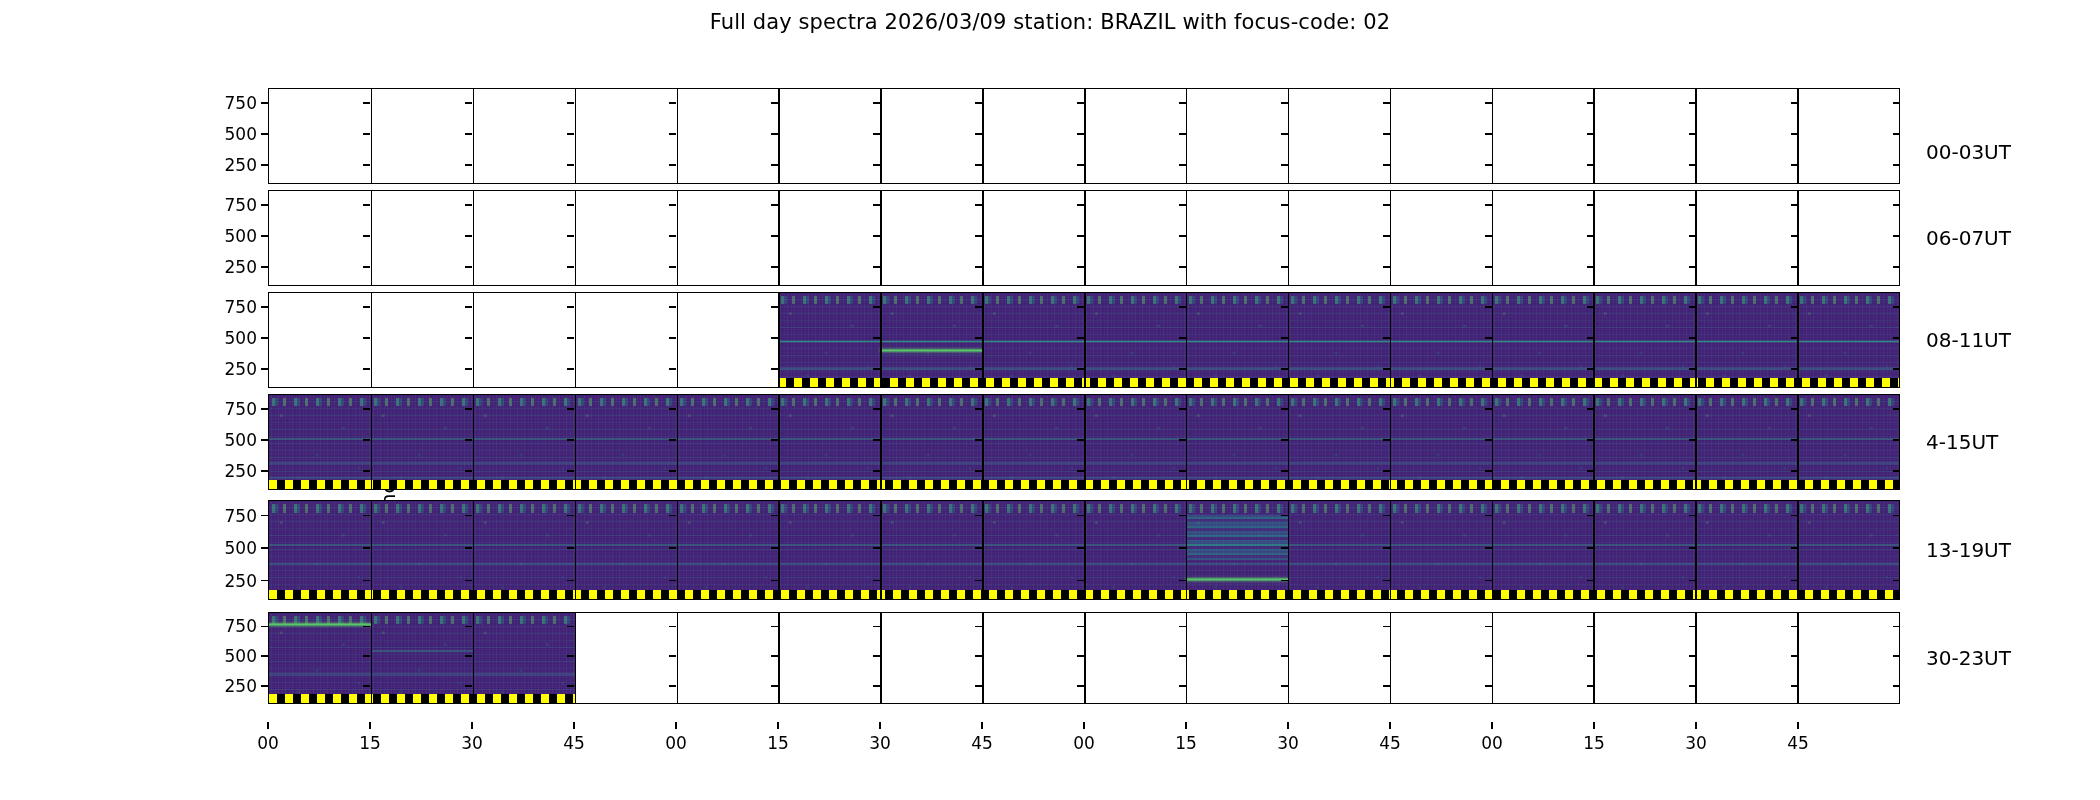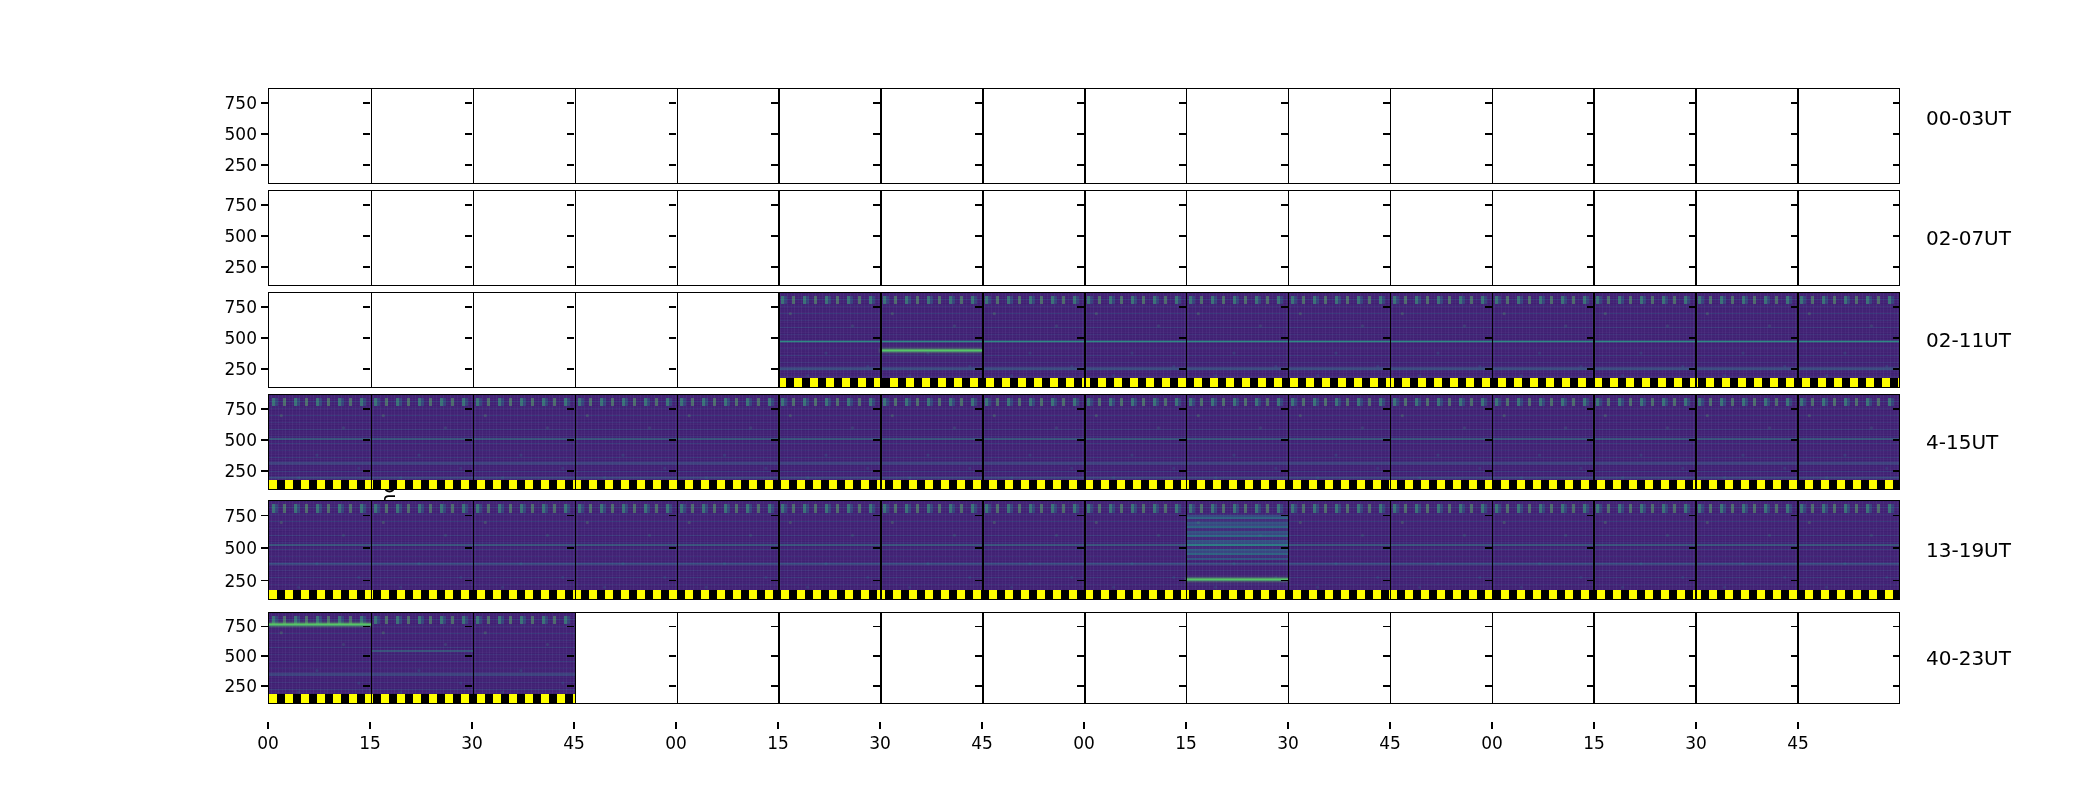--- a/index.html
+++ b/index.html
@@ -87,20 +87,21 @@
           radial-gradient(circle at 47% 64%, rgba(33,145,140,.40) 0 1px, transparent 2px),
           radial-gradient(circle at 73% 35%, rgba(53,183,121,.35) 0 1px, transparent 2px),
           radial-gradient(circle at 88% 78%, rgba(40,125,142,.40) 0 1px, transparent 2px),
           radial-gradient(circle at 29% 88%, rgba(33,145,140,.35) 0 1px, transparent 2px);}
 </style>
 </head>
 <body>
 
 <div id="figure">
 
+  <div id="title">Full day spectra 2026/03/09 station: BRAZIL with focus-code: 02</div>
 
   <div id="ylabel-wrap">
     <div id="ylabel">Frequency [MHz]</div>
   </div>
 
   <div id="rows-host">
       <div class="row" style="top: 88px; height: 96px;">
         <div class="row-frame">
           <div class="cells">
             <div class="cell"></div>
@@ -969,19 +970,19 @@
       <div class="xtick" style="left: calc(75% - 0.8px);"></div>
       <div class="xtick-label" style="left: 75%;">00</div>
       <div class="xtick" style="left: calc(81.25% - 0.8px);"></div>
       <div class="xtick-label" style="left: 81.25%;">15</div>
       <div class="xtick" style="left: calc(87.5% - 0.8px);"></div>
       <div class="xtick-label" style="left: 87.5%;">30</div>
       <div class="xtick" style="left: calc(93.75% - 0.8px);"></div>
       <div class="xtick-label" style="left: 93.75%;">45</div>
     </div>
 
-<div class="rowlabel" style="top: 118px;">00-03UT</div>
-    <div class="rowlabel" style="top: 238px;">02-07UT</div>
-    <div class="rowlabel" style="top: 340px;">02-11UT</div>
+<div class="rowlabel" style="top: 152px;">00-03UT</div>
+    <div class="rowlabel" style="top: 238px;">06-07UT</div>
+    <div class="rowlabel" style="top: 340px;">08-11UT</div>
     <div class="rowlabel" style="top: 442px;">4-15UT</div>
     <div class="rowlabel" style="top: 550px;">13-19UT</div>
-    <div class="rowlabel" style="top: 658px;">40-23UT</div>
+    <div class="rowlabel" style="top: 658px;">30-23UT</div>
   </div>
 
 </body></html>

